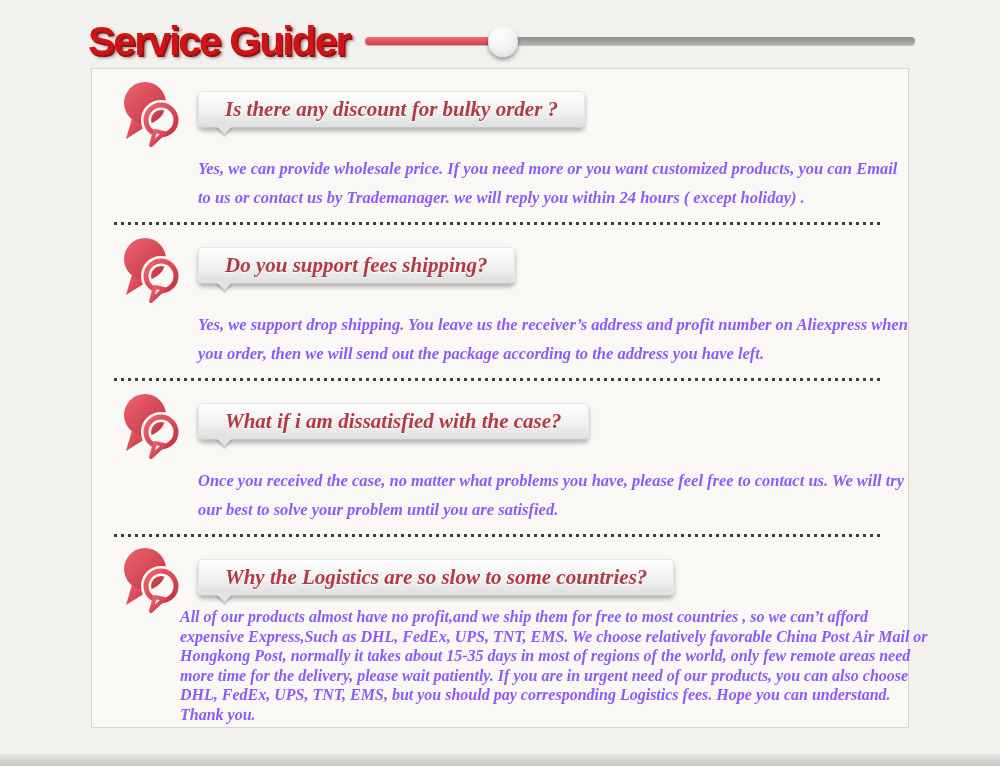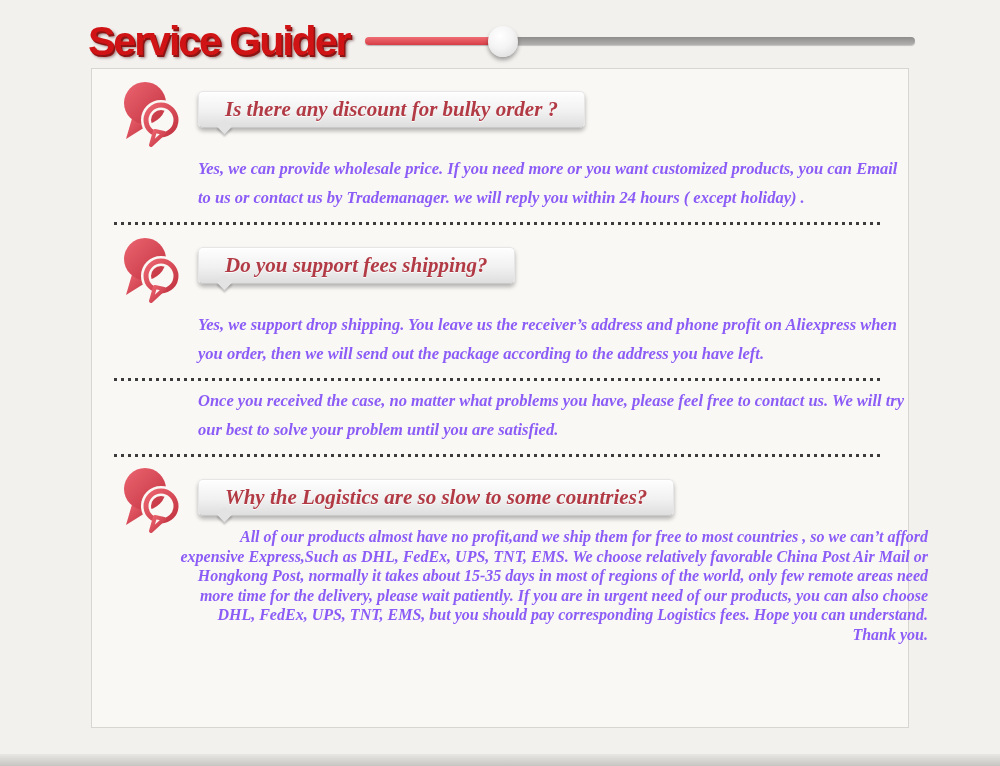--- a/index.html
+++ b/index.html
@@ -77,21 +77,21 @@
   }
   .dotted-sep {
     height:3px; margin:10px 24px 0 22px;
     background-image:repeating-linear-gradient(90deg,#3c3c3c 0 3px,transparent 3px 7px);
   }
   
   .qa4 .qa-head { margin-top:8px; height:58px; }
   .qa4 .banner  { margin-top:14px; }
   .answer-tight {
     font-size:16px; line-height:19.5px;
-    margin:4px 0 0 88px; width:748px;text-align:right;
+    margin:4px 0 0 88px; width:748px;
   }
 
   .bottom-edge {
     position:absolute; left:0; right:0; bottom:0; height:12px;
     background:linear-gradient(#e9e7e3,#c7c5c2);
   }
 </style>
 </head>
 <body>
 
@@ -148,25 +148,41 @@
             <path d="M35 52 L31 66 L44 54 Z" fill="#faf8f5" stroke="#faf8f5" stroke-width="7" stroke-linejoin="round"></path>
             <circle cx="41" cy="41" r="15" fill="none" stroke="url(#bubbleGrad)" stroke-width="5"></circle>
             <path d="M35 52 L31 66 L44 54 Z" fill="#faf8f5" stroke="url(#bubbleGrad)" stroke-width="4" stroke-linejoin="round"></path>
           </svg>
         </span>
         <div class="banner">
           <span class="banner-tail"></span>
           <span class="q-text">Do you support fees shipping?</span>
         </div>
       </div>
-      <p class="answer">Yes, we support drop shipping. You leave us the receiver’s address and phone profit on Aliexpress when you order, then we will send out the package according to the address you have left.</p>
+      <p class="answer">Yes, we support drop shipping. You leave us the receiver’s address and profit number on Aliexpress when you order, then we will send out the package according to the address you have left.</p>
     </section>
     <div class="dotted-sep"></div>
 
     <section class="qa">
+      <div class="qa-head">
+        <span class="chat-icon">
+          <svg width="64" height="70" viewBox="0 0 64 70">
+            <path d="M13 36 L6 60 L30 45 Z" fill="url(#bubbleGrad)"></path>
+            <circle cx="25" cy="24" r="21" fill="url(#bubbleGrad)"></circle>
+            <circle cx="41" cy="41" r="15" fill="none" stroke="#faf8f5" stroke-width="10"></circle>
+            <path d="M35 52 L31 66 L44 54 Z" fill="#faf8f5" stroke="#faf8f5" stroke-width="7" stroke-linejoin="round"></path>
+            <circle cx="41" cy="41" r="15" fill="none" stroke="url(#bubbleGrad)" stroke-width="5"></circle>
+            <path d="M35 52 L31 66 L44 54 Z" fill="#faf8f5" stroke="url(#bubbleGrad)" stroke-width="4" stroke-linejoin="round"></path>
+          </svg>
+        </span>
+        <div class="banner">
+          <span class="banner-tail"></span>
+          <span class="q-text">What if i am dissatisfied with the case?</span>
+        </div>
+      </div>
       <p class="answer">Once you received the case, no matter what problems you have, please feel free to contact us. We will try our best to solve your problem until you are satisfied.</p>
     </section>
     <div class="dotted-sep"></div>
 
     <section class="qa qa4">
       <div class="qa-head">
         <span class="chat-icon">
           <svg width="64" height="70" viewBox="0 0 64 70">
             <path d="M13 36 L6 60 L30 45 Z" fill="url(#bubbleGrad)"></path>
             <circle cx="25" cy="24" r="21" fill="url(#bubbleGrad)"></circle>

